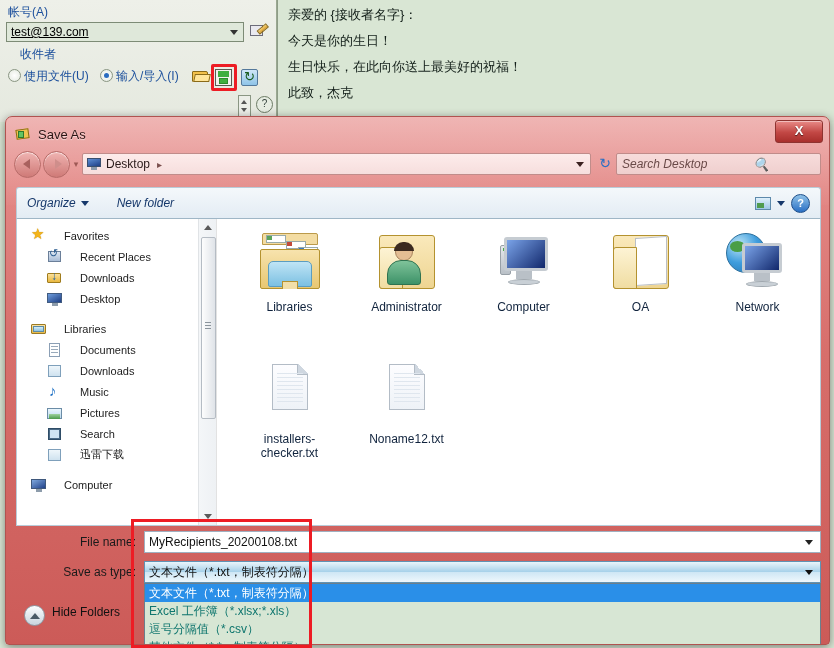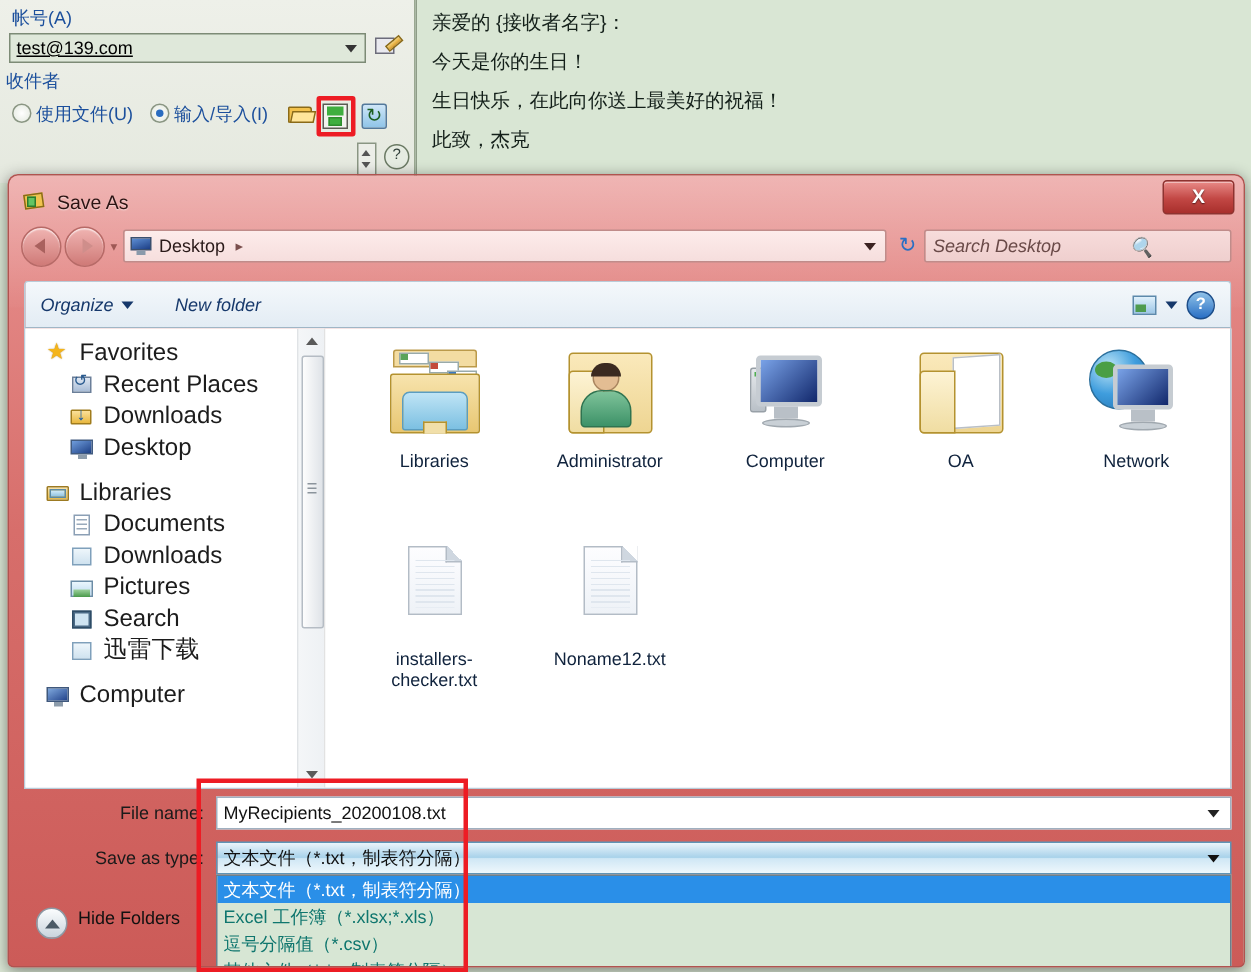--- a/index.html
+++ b/index.html
@@ -199,21 +199,21 @@
   .panes{
     position:absolute;left:10px;top:102px;width:805px;height:307px;
     background:#fff;border:1px solid #b9ccd9;border-top:none;box-sizing:border-box;
     display:flex;
   }
   .nav-pane{
     width:200px;flex:0 0 auto;background:#fff;border-right:1px solid #e2e2e2;
     position:relative;overflow:hidden;padding-top:6px;box-sizing:border-box;
   }
   .nv{
-    display:flex;align-items:center;gap:6px;height:21px;padding-left:14px;font-size:16px;color:#1c1c1c;cursor:pointer;
+    display:flex;align-items:center;gap:17px;height:21px;padding-left:14px;font-size:11px;color:#1c1c1c;cursor:pointer;
   }
   .nv.child{padding-left:30px;}
   .nv.gap{margin-top:9px;}
   .ic{width:16px;height:16px;flex:0 0 auto;position:relative;display:inline-block;}
   .ic-star:after{content:"\2605";position:absolute;left:0;top:-3px;font-size:15px;color:#f4b41a;
     text-shadow:0 0 1px #a5740a;}
   .ic-recent:before{content:"";position:absolute;left:1px;top:2px;width:13px;height:11px;
     background:linear-gradient(#dfe7f2,#a8bcd6);border:1px solid #6b7f99;box-sizing:border-box;}
   .ic-recent:after{content:"\21BA";position:absolute;left:2px;top:-2px;font-size:11px;color:#2a5b8f;}
   .ic-dl:before{content:"";position:absolute;left:0;top:3px;width:14px;height:10px;
@@ -357,21 +357,21 @@
     <div style="position:absolute;left:8px;top:4px;" class="lbl-blue">
       <span>帐号(A)</span>
     </div>
 
     <div class="field-box" style="position:absolute;left:6px;top:22px;width:238px;">
       <span>test@139.com</span>
       <span class="combo-arrow"></span>
     </div>
     <div style="position:absolute;left:250px;top:22px;" class="pencil-ic"></div>
 
-    <div style="position:absolute;left:4px;top:46px;" class="lbl-blue">
+    <div style="position:absolute;left:20px;top:46px;" class="lbl-blue">
       <span>收件者</span>
     </div>
 
     <div style="position:absolute;left:8px;top:68px;font-size:12px;color:#1b4f9c;">
       <span class="radio-dot"></span><span>使用文件(U)</span>
     </div>
     <div style="position:absolute;left:100px;top:68px;font-size:12px;color:#1b4f9c;">
       <span class="radio-dot on"></span><span>输入/导入(I)</span>
     </div>
 
@@ -460,20 +460,24 @@
         <span class="ic ic-lib"></span>
         <span>Libraries</span>
       </div>
       <div class="nv child">
         <span class="ic ic-doc"></span>
         <span>Documents</span>
       </div>
       <div class="nv child">
         <span class="ic ic-fld"></span>
         <span>Downloads</span>
+      </div>
+      <div class="nv child">
+        <span class="ic ic-music"></span>
+        <span>Music</span>
       </div>
       <div class="nv child">
         <span class="ic ic-pic"></span>
         <span>Pictures</span>
       </div>
       <div class="nv child">
         <span class="ic ic-vid"></span>
         <span>Search</span>
       </div>
       <div class="nv child">

